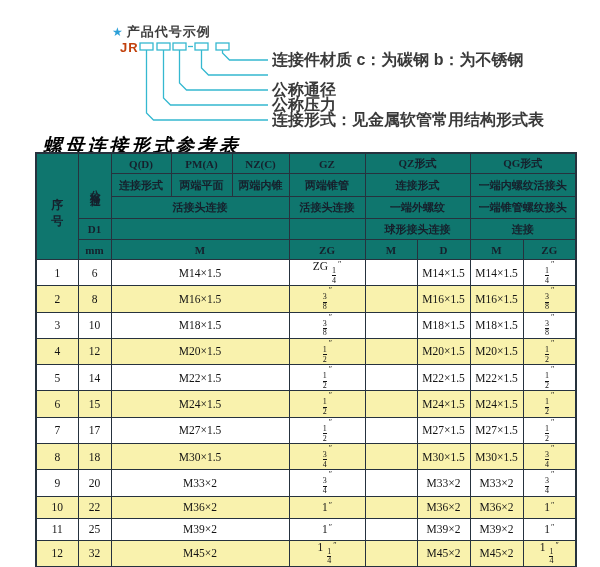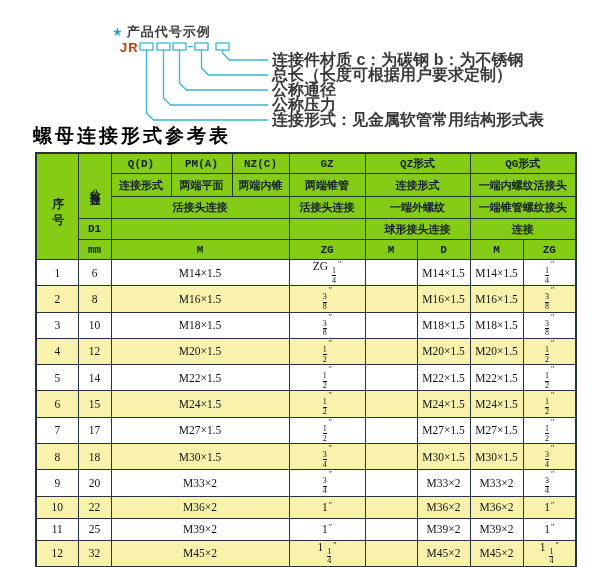--- a/index.html
+++ b/index.html
@@ -11,28 +11,28 @@
     font-weight:bold;font-size:13px;color:#3c3c3c;letter-spacing:1px;white-space:nowrap;}
   .star{color:#2da0d8;font-size:12px;margin-right:3px;}
   .jr{position:absolute;left:120px;top:40px;font-family:"Liberation Sans","DejaVu Sans",sans-serif;
     font-weight:bold;font-size:13px;color:#c2410c;letter-spacing:1px;}
   svg.leads{position:absolute;left:0;top:0;}
   .dlabel{position:absolute;left:272px;height:14px;line-height:14px;font-family:"Liberation Sans","DejaVu Sans",sans-serif;
     font-weight:bold;font-size:16px;color:#3a3a3a;white-space:nowrap;}
   .dl1{top:53px}.dl2{top:68px}.dl3{top:83px}.dl4{top:98px}.dl5{top:113px}
 
   
-  .table-title{position:absolute;left:33px;top:123px;margin:0;font-size:19px;font-weight:bold;
+  .table-title{position:absolute;left:33px;top:123px;margin:10px;font-size:19px;font-weight:bold;font-style:italic;
     color:#000;letter-spacing:3px;white-space:nowrap;}
 
   
   table.ref{position:absolute;left:35px;top:152px;width:541px;border-collapse:collapse;table-layout:fixed;
     border:2px solid #26323e;}
   table.ref th,table.ref td{border:1px solid #26323e;text-align:center;vertical-align:middle;padding:0 1px;overflow:hidden;}
-  thead th{background:#84cc16;font-weight:bold;font-size:11px;color:#16202c;font-family:Liberation Mono, monospace;}
+  thead th{background:#0f766e;font-weight:bold;font-size:11px;color:#16202c;}
   thead tr.hr1 th{height:19px}
   thead tr.hr2 th{height:22px}
   thead tr.hr3 th{height:21px}
   thead tr.hr4 th{height:20px}
   thead tr.hr5 th{height:19px}
   tbody td{font-size:11.5px;height:21px;color:#141414;background:#ffffff;font-family:"Liberation Serif","DejaVu Serif",serif;}
   tbody tr.alt td{background:#f9f2ad;}
   .vseq{writing-mode:vertical-rl;text-orientation:upright;letter-spacing:18px;font-size:12px;line-height:1;}
   .vdn{writing-mode:vertical-rl;text-orientation:upright;letter-spacing:2px;font-size:10.5px;line-height:1;}
 
@@ -61,21 +61,20 @@
       <rect x="216" y="43" width="13" height="7" fill="#ffffff"></rect>
       <polyline points="222.5,50 222.5,53 229.5,60 268,60"></polyline>
       <polyline points="201.5,50 201.5,68 208.5,75 268,75"></polyline>
       <polyline points="179.5,50 179.5,83 186.5,90 268,90"></polyline>
       <polyline points="163.5,50 163.5,98 170.5,105 268,105"></polyline>
       <polyline points="146.5,50 146.5,113 153.5,120 268,120"></polyline>
     </g>
   </svg>
 
   <span class="dlabel dl1">连接件材质  c：为碳钢  b：为不锈钢</span>
-  <span class="dlabel dl2">总长（长度可根据用户要求定制）</span>
   <span class="dlabel dl3">公称通径</span>
   <span class="dlabel dl4">公称压力</span>
   <span class="dlabel dl5">连接形式：见金属软管常用结构形式表</span>
 
   <h2 class="table-title">螺母连接形式参考表</h2>
 
   <table class="ref">
     <colgroup>
       <col style="width:42px">
         <col style="width:33px">

